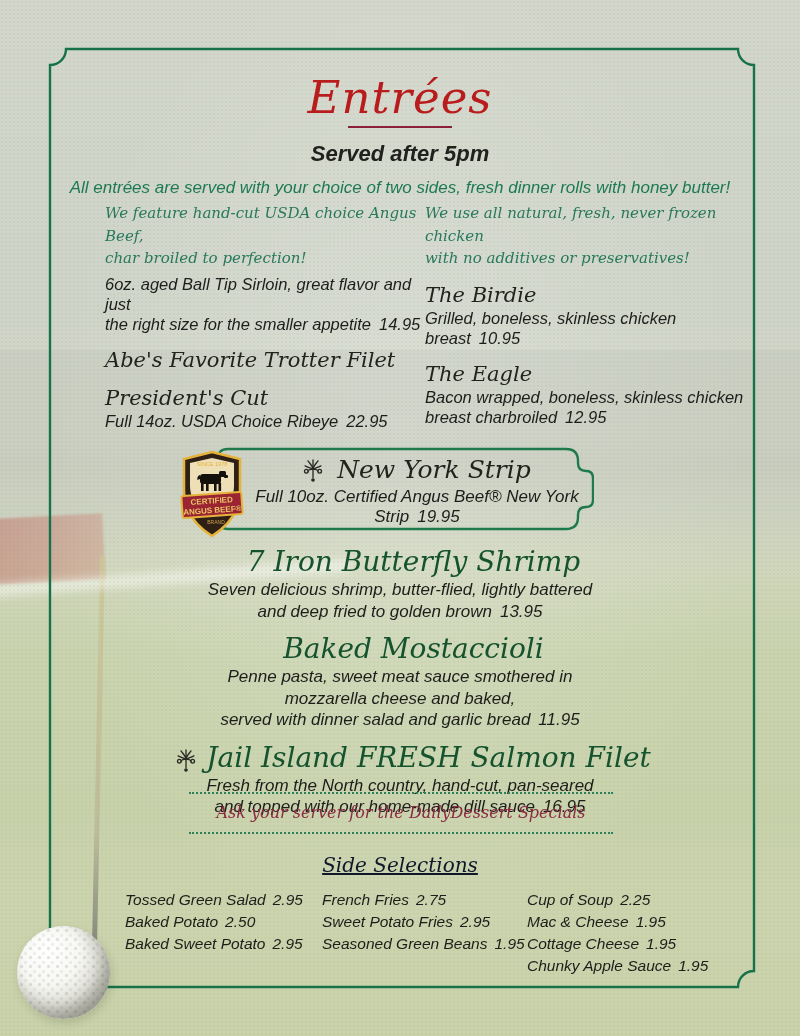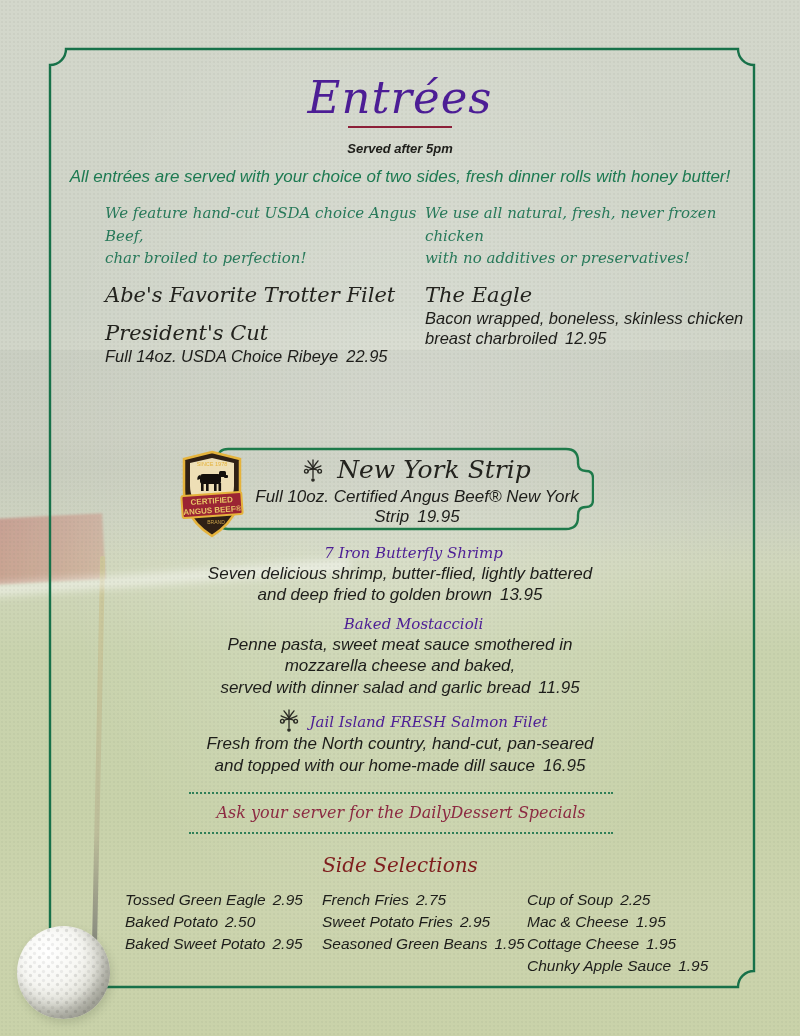--- a/index.html
+++ b/index.html
@@ -50,52 +50,52 @@
     background-size:9px 9px, 9px 9px, 100% 100%;
     background-position:0 0, 4px 5px, 0 0;
     box-shadow:inset -8px -10px 16px rgba(80,84,72,0.35), 2px 4px 8px rgba(60,70,50,0.18);
   }
   
   .frame-svg{position:absolute;inset:0;z-index:2;pointer-events:none;}
   
   .script{font-family:"DejaVu Serif",serif;font-style:italic;}
   .layer{position:absolute;z-index:3;}
   .header{left:0;top:74px;width:800px;text-align:center;}
-  .menu-title{font-size:45px;line-height:1.05;color:#4c1d95;letter-spacing:1px;}
+  .menu-title{font-size:45px;line-height:1.05;color:#b91c1c;letter-spacing:1px;}
   .title-rule{width:104px;height:2px;background:#8c1f38;margin:5px auto 0;}
-  .menu-subtitle{margin-top:13px;font-size:13px;font-style:italic;font-weight:bold;color:#20201c;}
+  .menu-subtitle{margin-top:13px;font-size:22px;font-style:italic;font-weight:bold;color:#20201c;}
   .menu-note{margin-top:11px;font-size:17px;font-style:italic;color:#1d7a52;}
   .col{width:330px;}
   .col-left{left:105px;top:202px;}
   .col-right{left:425px;top:202px;}
   .col-intro{font-size:15px;line-height:1.5;color:#27795a;white-space:pre-line;margin-bottom:4px;}
   .item-name{font-size:21px;line-height:1.2;color:#23231e;margin-top:13px;}
   .item-desc{font-size:16.5px;font-style:italic;line-height:1.24;color:#1d1d1a;}
   .lines{white-space:pre-line;}
   .price{margin-left:8px;font-style:italic;}
   
   .plaque{left:216px;top:447px;width:378px;height:95px;}
   .plaque svg.box{position:absolute;inset:0;}
   .plaque-content{position:absolute;left:36px;top:9px;width:330px;text-align:center;}
   .feat-name{font-size:25px;color:#23231e;line-height:1.1;}
   .feat-desc{font-size:17px;font-style:italic;color:#1d1d1a;margin-top:3px;}
   .ornament{display:inline-block;vertical-align:-5px;margin-right:14px;}
   .cab-logo{left:176px;top:450px;width:72px;height:88px;z-index:4;}
   
   .center-block{left:0;top:544px;width:800px;text-align:center;}
   .c-item{margin-bottom:9px;}
-  .c-name{font-size:15px;color:#4c1d95;line-height:1.25;margin-left:27px;}
+  .c-name{font-size:28px;color:#14532d;line-height:1.25;margin-left:27px;}
   .c-desc{font-size:17px;font-style:italic;line-height:1.27;color:#1d1d1a;}
   .c-orn{vertical-align:-6px;margin-right:10px;}
   
   .banner{left:189px;top:792px;width:424px;text-align:center;
     border-top:2px dotted #2f7f58;border-bottom:2px dotted #2f7f58;padding:9px 0 10px;}
   .banner-text{font-size:16px;color:#8c2a42;}
   
-  .sides-title{left:0;top:853px;width:800px;text-align:center;font-size:20px;color:#7f1d1d;}
+  .sides-title{left:0;top:853px;width:800px;text-align:center;font-size:20px;color:#0f172a;text-decoration:underline;}
   .sides{left:125px;top:889px;width:620px;display:flex;}
   .side-col{font-size:15.5px;font-style:italic;line-height:1.42;color:#1d1d1a;}
   .side-col.c1{width:197px;}
   .side-col.c2{width:205px;}
   .side-col.c3{width:210px;}
   .side-row .price{margin-left:7px;}
 </style>
 </head>
 <body>
 
@@ -115,34 +115,41 @@
   <div class="title-rule"></div>
   <div class="menu-subtitle">Served after 5pm</div>
   <div class="menu-note">All entrées are served with your choice of two sides, fresh dinner rolls with honey butter!</div>
 </div>
 
 <div class="layer col col-left">
   <div class="col-intro script lines">We feature hand-cut USDA choice Angus Beef,
 char broiled to perfection!</div>
 
   <div class="menu-item">
+    <div class="item-desc"><span class="lines">6oz. aged Ball Tip Sirloin, great flavor and just
+the right size for the smaller appetite</span><span class="price">14.95</span></div>
   </div>
   <div class="menu-item">
     <div class="item-name script">Abe's Favorite Trotter Filet</div>
   </div>
   <div class="menu-item">
     <div class="item-name script">President's Cut</div>
     <div class="item-desc"><span class="lines">Full 14oz. USDA Choice Ribeye</span><span class="price">22.95</span></div>
   </div>
 </div>
 
 <div class="layer col col-right">
   <div class="col-intro script lines">We use all natural, fresh, never frozen chicken
 with no additives or preservatives!</div>
 
+  <div class="menu-item">
+    <div class="item-name script">The Birdie</div>
+    <div class="item-desc"><span class="lines">Grilled, boneless, skinless chicken
+breast</span><span class="price">10.95</span></div>
+  </div>
   <div class="menu-item">
     <div class="item-name script">The Eagle</div>
     <div class="item-desc"><span class="lines">Bacon wrapped, boneless, skinless chicken
 breast charbroiled</span><span class="price">12.95</span></div>
   </div>
 </div>
 
 <div class="layer plaque">
   <svg class="box" width="378" height="84" viewBox="0 0 378 84">
     <path d="M 12 2 H 350 Q 362 2 362 14 V 16 Q 362 24 370 24 Q 377 24 377 31 V 53 Q 377 60 370 60 Q 362 60 362 68 V 70 Q 362 82 350 82 H 12 Q 2 82 2 72 V 12 Q 2 2 12 2 Z" fill="none" stroke="#1e7a4a" stroke-width="2.4"></path>
@@ -224,21 +231,21 @@
   </div>
 </div>
 
 <div class="layer banner">
   <div class="banner-text script">Ask your server for the DailyDessert Specials</div>
 </div>
 
 <div class="layer sides-title script">Side Selections</div>
 <div class="layer sides">
   <div class="side-col c1">
-    <div class="side-row"><span>Tossed Green Eagle</span><span class="price">2.95</span></div>
+    <div class="side-row"><span>Tossed Green Salad</span><span class="price">2.95</span></div>
     <div class="side-row"><span>Baked Potato</span><span class="price">2.50</span></div>
     <div class="side-row"><span>Baked Sweet Potato</span><span class="price">2.95</span></div>
   </div>
   <div class="side-col c2">
     <div class="side-row"><span>French Fries</span><span class="price">2.75</span></div>
     <div class="side-row"><span>Sweet Potato Fries</span><span class="price">2.95</span></div>
     <div class="side-row"><span>Seasoned Green Beans</span><span class="price">1.95</span></div>
   </div>
   <div class="side-col c3">
     <div class="side-row"><span>Cup of Soup</span><span class="price">2.25</span></div>

